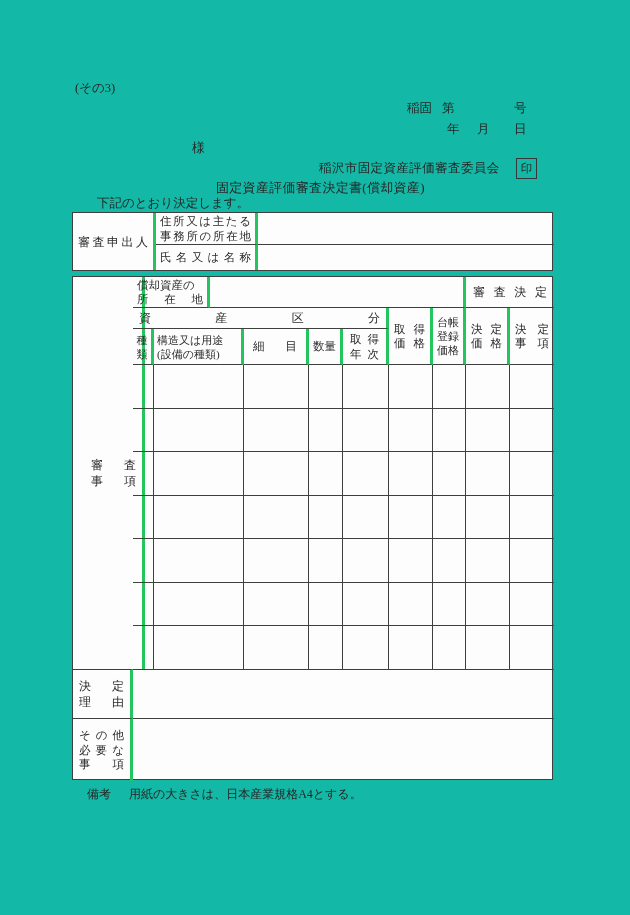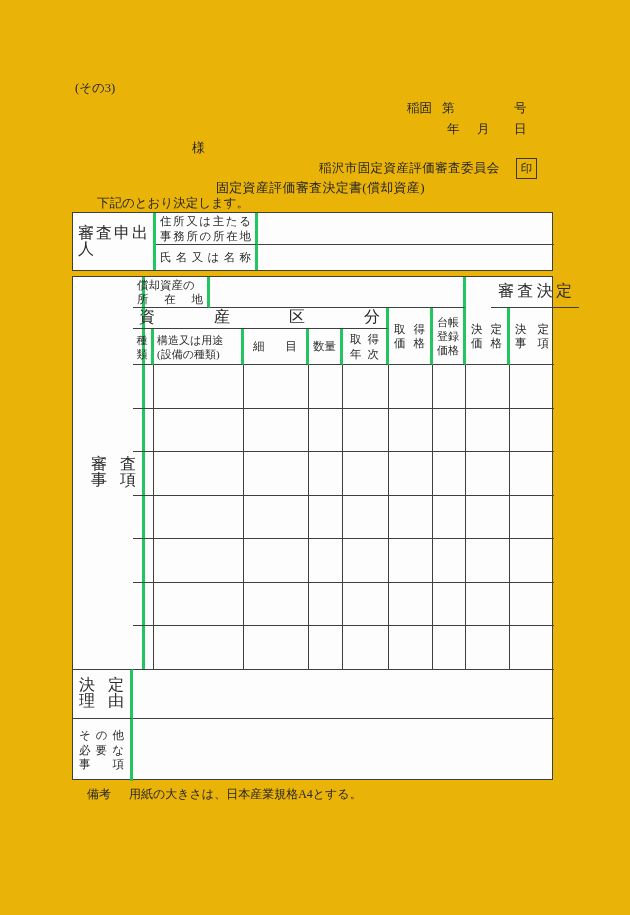--- a/index.html
+++ b/index.html
@@ -1,29 +1,29 @@
 <!DOCTYPE html>
 <html><head>
 <meta charset="utf-8">
 <style>
   html,body{margin:0;padding:0;background:#e8e8e8;}
   .page{
-    position:relative; width:630px; height:915px; background:#eab308;
+    position:relative; width:630px; height:915px; background:#14b8a6;
     font-family:"Liberation Serif","DejaVu Serif",serif; color:#262626;
     overflow:hidden; margin:0 auto;
   }
   .abs{position:absolute; white-space:nowrap;}
   .tbl{position:absolute; box-sizing:border-box; border:1px solid #3f3f3f; background:#fdfdfd;}
   .cell{position:absolute; box-sizing:border-box;}
   .bR{border-right:3px solid #22c55e;}
   .bB{border-bottom:1px solid #3f3f3f;}
   .bT{border-top:1px solid #3f3f3f;}
   .vc{display:flex; flex-direction:column; justify-content:center;}
   .lbl{font-size:11.5px; line-height:14.5px; color:#2a2a2a;}
-  .lg{font-size:16px; line-height:16px;font-family:Liberation Mono, monospace;}
+  .lg{font-size:12px; line-height:16px;}
   .line{display:block; width:100%;}
   .j{text-align:justify; text-align-last:justify;}
   .ctr{text-align:center;}
   .fs12{font-size:12.5px;}
   .seal{
     position:absolute; width:19px; height:19px; border:1px solid #383838;
     display:flex; align-items:center; justify-content:center; font-size:11.5px;
   }
   
   .dgrid{position:absolute; left:60px; top:88px; width:421px; height:304px;
@@ -89,21 +89,21 @@
       <span class="line j">その他</span>
       <span class="line j">必要な</span>
       <span class="line j">事項</span>
     </div>
 
     <div class="cell vc bR bB lbl" style="left:60px; top:0; width:77px; height:31px; padding:0 4px;">
       <span class="line">償却資産の</span>
       <span class="line j">所在地</span>
     </div>
     <div class="cell bR bB" style="left:137px; top:0; width:256px; height:31px;"></div>
-    <div class="cell vc bB lbl" style="left:393px; top:0; width:88px; height:31px; padding:0 7px;margin-left:25px;">
+    <div class="cell vc bB lbl" style="left:393px; top:0; width:88px; height:31px; padding:0 7px;">
       <span class="line j lg">審査決定</span>
     </div>
 
     <div class="cell vc bR bB lbl" style="left:60px; top:31px; width:256px; height:21px; padding:0 6px;">
       <span class="line j lg">資産区分</span>
     </div>
     <div class="cell vc bR bB lbl" style="left:316px; top:31px; width:44px; height:57px; padding:0 5px;">
       <span class="line j">取得</span>
       <span class="line j">価格</span>
     </div>

